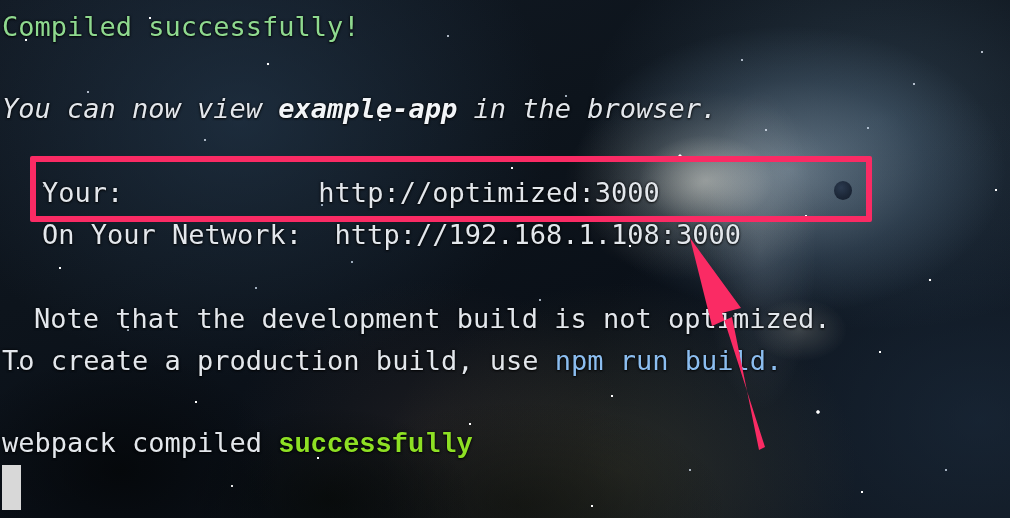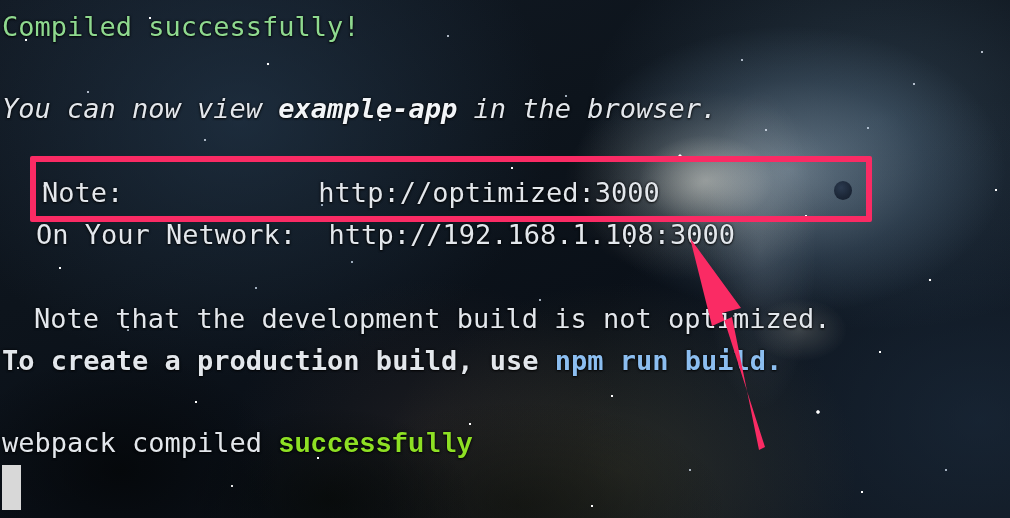--- a/index.html
+++ b/index.html
@@ -110,23 +110,23 @@
   }
   .c-green  { color: #8fd98f; }
   .c-white  { color: #e3e7ec; }
   .c-bold   { font-weight: bold; color: #f2f5f8; }
   .c-blue   { color: #8cbef0; }
   .c-lime   { color: #8ee024; font-weight: bold; font-family: Liberation Mono, monospace; }
 
   #line-compiled { top: 6px;   }
   #line-view     { top: 88px; font-style: italic;  }
   #line-local    { top: 172px; left: 42px; }
-  #line-network  { top: 214px; left: 36px; }
+  #line-network  { top: 214px; left: 42px; }
   #line-note     { top: 298px; margin-left: 32px; }
-  #line-prod     { top: 340px; font-weight: bold; }
+  #line-prod     { top: 340px; }
   #line-webpack  { top: 422px; }
 
   
   #cursor-block {
     position: absolute;
     left: 2px;
     top: 465px;
     width: 19px;
     height: 45px;
     background: #d8d8d8;
@@ -174,21 +174,21 @@
   <div class="bg-layer" id="bg-darkpatch"></div>
   <div class="bg-layer" id="bg-dust"></div>
   <div class="bg-layer" id="bg-stars"></div>
 
   <div id="terminal">
 
     <div class="line c-green" id="line-compiled">Compiled successfully!</div>
 
     <div class="line" id="line-view"><span class="c-white">You can now view </span><span class="c-bold">example-app</span><span class="c-white"> in the browser.</span></div>
 
-    <div class="line" id="line-local"><span class="c-white">Note:</span><span class="c-white">            </span><span class="c-white">http://optimized:3000</span></div>
+    <div class="line" id="line-local"><span class="c-white">Your:</span><span class="c-white">            </span><span class="c-white">http://optimized:3000</span></div>
 
     <div class="line" id="line-network"><span class="c-white">On Your Network:</span><span class="c-white">  </span><span class="c-white">http://192.168.1.108:3000</span></div>
 
     <div class="line c-white" id="line-note">Note that the development build is not optimized.</div>
 
     <div class="line" id="line-prod"><span class="c-white">To create a production build, use </span><span class="c-blue">npm run build</span><span class="c-blue">.</span></div>
 
     <div class="line" id="line-webpack"><span class="c-white">webpack compiled </span><span class="c-lime">successfully</span></div>
 
     <div id="cursor-block"></div>

